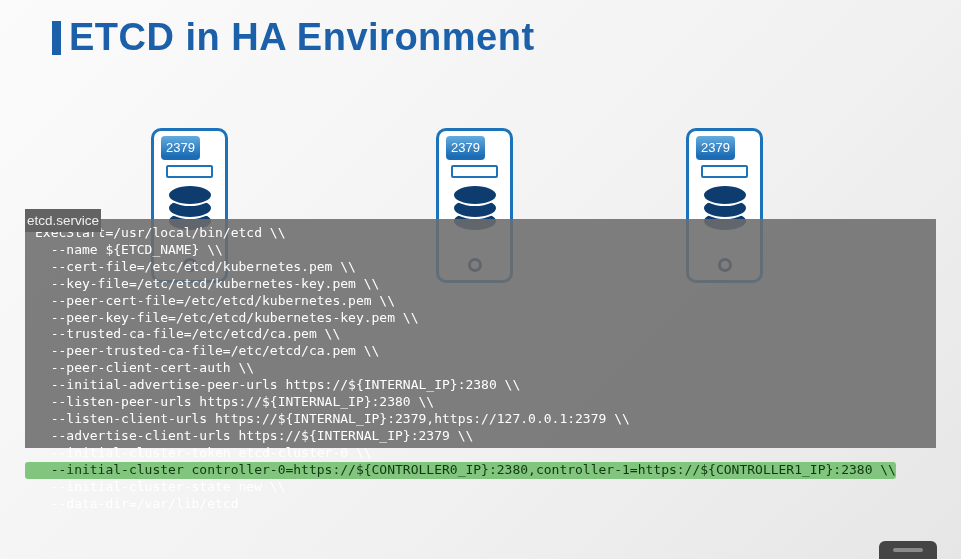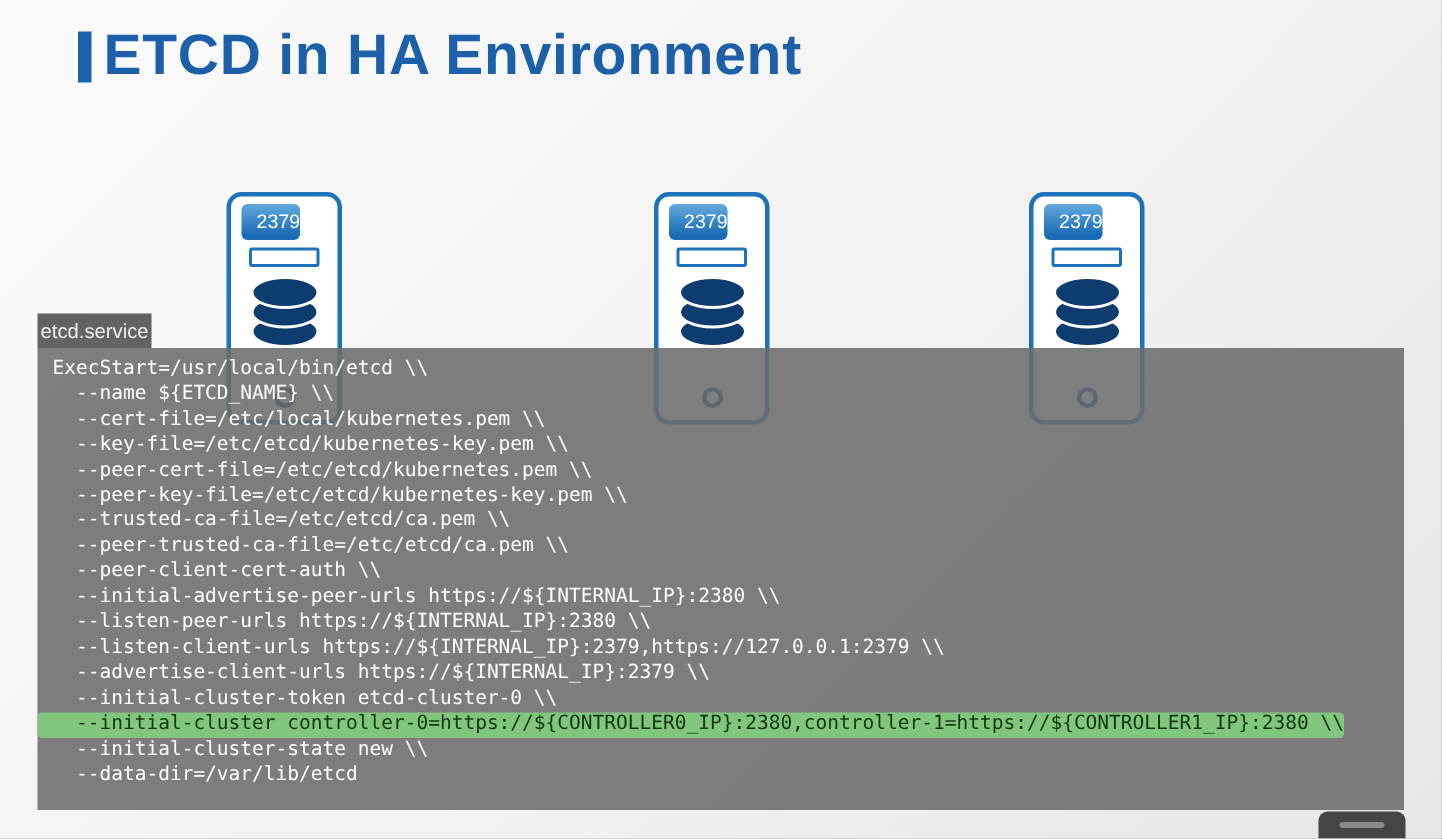--- a/index.html
+++ b/index.html
@@ -28,21 +28,21 @@
   
   .server {
     position:absolute; top:128px; width:77px; height:155px;
     border:3px solid var(--server-border,#1c73ba);
     border-radius:10px; background:#ffffff;
     display:flex; flex-direction:column; z-index:1;
   }
   .port-band {
     margin:5px 25px 0 7px; height:24px; border-radius:4px;
     background:linear-gradient(180deg,#63abdf 0%,#1b6cb5 85%);
-    color:#ffffff; font-size:13px; line-height:24px; text-align:right;
+    color:#ffffff; font-size:13px; line-height:24px; text-align:center;
   }
   .slot {
     margin:5px 12px 0 12px; height:13px;
     border:2px solid var(--server-border,#1c73ba);
     border-radius:2px; background:#ffffff;
   }
   .db {
     position:relative; width:48px; height:52px;
     align-self:center; margin-top:6px;
   }
@@ -59,21 +59,21 @@
   }
 
   
   .code-tab {
     position:absolute; left:25px; top:209px; height:23px; z-index:3;
     background:var(--tab-gray,#636363); color:#efefef;
     font-size:13.5px; line-height:23px; padding:0 2px;
     white-space:nowrap;
   }
   .code-panel {
-    position:absolute; left:25px; top:232px; width:911px; height:308px;
+    position:absolute; left:25px; top:219px; width:911px; height:229px;
     background:var(--panel-gray,rgba(108,108,108,0.88)); z-index:2;
   }
   .code-lines { padding-top:6px; }
   .code-line {
     font-family:"DejaVu Sans Mono","Liberation Mono",monospace;
     font-size:13px; line-height:16.9px; color:var(--code-text,#ffffff);
     white-space:pre; padding-left:10px;
   }
   .code-line.highlight {
     background:var(--highlight-green,#82c57f);
@@ -133,21 +133,21 @@
     </div>
     <div class="power"></div>
   </div>
 
   <div class="code-tab">etcd.service</div>
 
   <div class="code-panel">
     <div class="code-lines">
         <div class="code-line">ExecStart=/usr/local/bin/etcd \\</div>
         <div class="code-line">  --name ${ETCD_NAME} \\</div>
-        <div class="code-line">  --cert-file=/etc/local/kubernetes.pem \\</div>
+        <div class="code-line">  --cert-file=/etc/etcd/kubernetes.pem \\</div>
         <div class="code-line">  --key-file=/etc/etcd/kubernetes-key.pem \\</div>
         <div class="code-line">  --peer-cert-file=/etc/etcd/kubernetes.pem \\</div>
         <div class="code-line">  --peer-key-file=/etc/etcd/kubernetes-key.pem \\</div>
         <div class="code-line">  --trusted-ca-file=/etc/etcd/ca.pem \\</div>
         <div class="code-line">  --peer-trusted-ca-file=/etc/etcd/ca.pem \\</div>
         <div class="code-line">  --peer-client-cert-auth \\</div>
         <div class="code-line">  --initial-advertise-peer-urls https://${INTERNAL_IP}:2380 \\</div>
         <div class="code-line">  --listen-peer-urls https://${INTERNAL_IP}:2380 \\</div>
         <div class="code-line">  --listen-client-urls https://${INTERNAL_IP}:2379,https://127.0.0.1:2379 \\</div>
         <div class="code-line">  --advertise-client-urls https://${INTERNAL_IP}:2379 \\</div>

